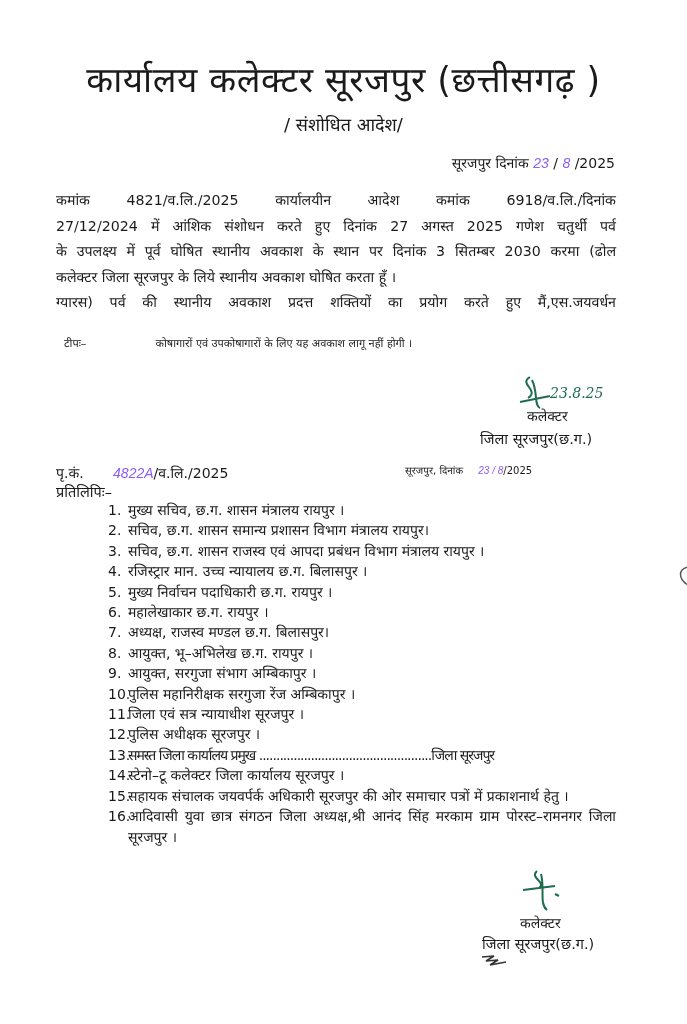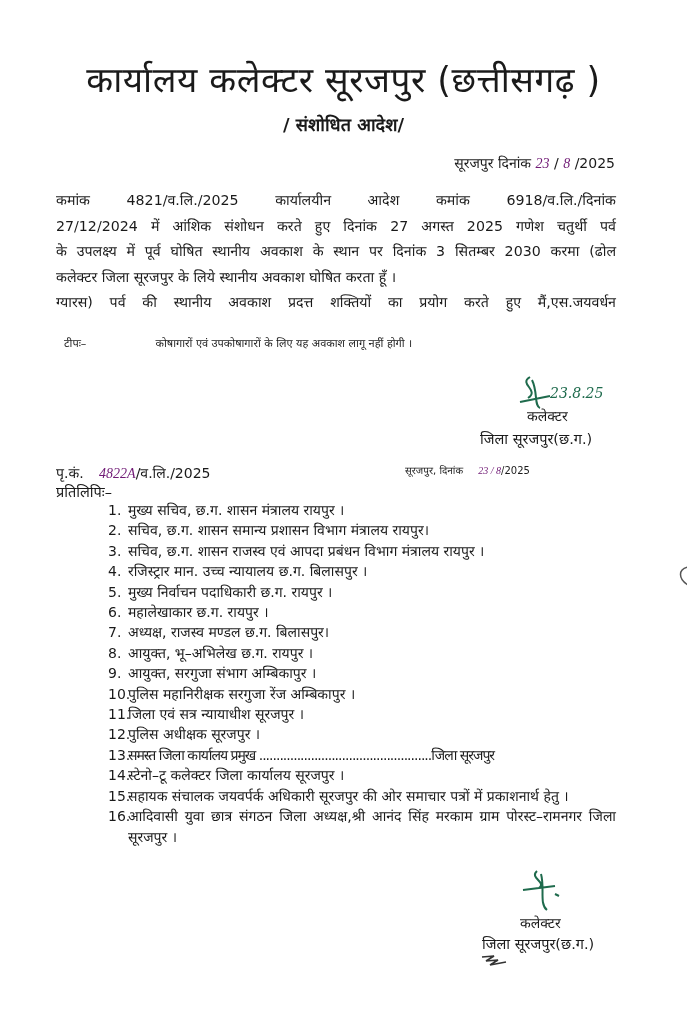--- a/index.html
+++ b/index.html
@@ -1,22 +1,22 @@
 <!DOCTYPE html>
 <html><head>
 <meta charset="utf-8">
 <style>
   html, body { margin:0; padding:0; background:#ffffff; }
   body { width:687px; height:1024px; position:relative; overflow:hidden;
          font-family:"DejaVu Sans", "Liberation Sans", sans-serif; color:#1a1a1a; }
   .abs { position:absolute; white-space:nowrap; }
   .title { top:55px; left:0; width:687px; text-align:center; font-size:35px; letter-spacing:0.5px; }
-  .subtitle { top:112px; left:0; width:687px; text-align:center; font-size:18px;font-weight:bold; }
+  .subtitle { top:112px; left:0; width:687px; text-align:center; font-size:18px; }
   .date1 { top:153px; right:72px; font-size:14px; }
-  .hand { font-family:Liberation Serif, serif; font-style:italic; color:#701a75; }
+  .hand { font-family:Liberation Sans, sans-serif; font-style:italic; color:#8b5cf6; }
   .para { top:188px; left:56px; width:560px; font-size:14.2px; line-height:25.5px; text-align:justify; white-space:normal; }
   .para span.l { display:block; text-align:justify; text-align-last:justify; }
   .para span.l.last { text-align-last:left; }
   .note { top:335px; left:64px; font-size:11px; }
   .note .lbl { display:inline-block; width:88px; }
   .sig1 { top:372px; left:510px; width:120px; height:40px; }
   .desig1 { top:406px; left:527px; font-size:14px; }
   .dist1 { top:428px; left:480px; font-size:14.5px; }
   .ref { top:463px; left:56px; font-size:14px; }
   .refdate { top:463px; left:390px; font-size:10px;margin-left:15px; }
@@ -61,21 +61,21 @@
 
 <svg class="abs sig1" viewBox="0 0 120 40">
   <path d="M20 5 C8 12, 30 18, 18 26 M10 30 L40 24 M22 8 C28 20, 24 34, 30 36" stroke="#1f6b4d" stroke-width="2" fill="none"></path>
   <text x="40" y="26" font-size="14" fill="#1f6b4d" font-style="italic" font-family="DejaVu Serif, serif">23.8.25</text>
 </svg>
 <div class="abs desig1">कलेक्टर</div>
 <div class="abs dist1">जिला सूरजपुर(छ.ग.)</div>
 
 <div class="abs ref">
   <span>पृ.कं.</span>
-  <span class="hand" style="margin-left:11px">4822A</span><span>/व.लि./2025</span>
+  <span class="hand" style="margin-left:25px">4822A</span><span>/व.लि./2025</span>
 </div>
 <div class="abs refdate">
   <span>सूरजपुर, दिनांक</span>
   <span class="hand" style="margin-left:12px">23 / 8</span><span>/2025</span>
 </div>
 <div class="abs cc">प्रतिलिपिः–</div>
 
 <ol class="cclist">
   <li>
       <span class="num">1.</span>

